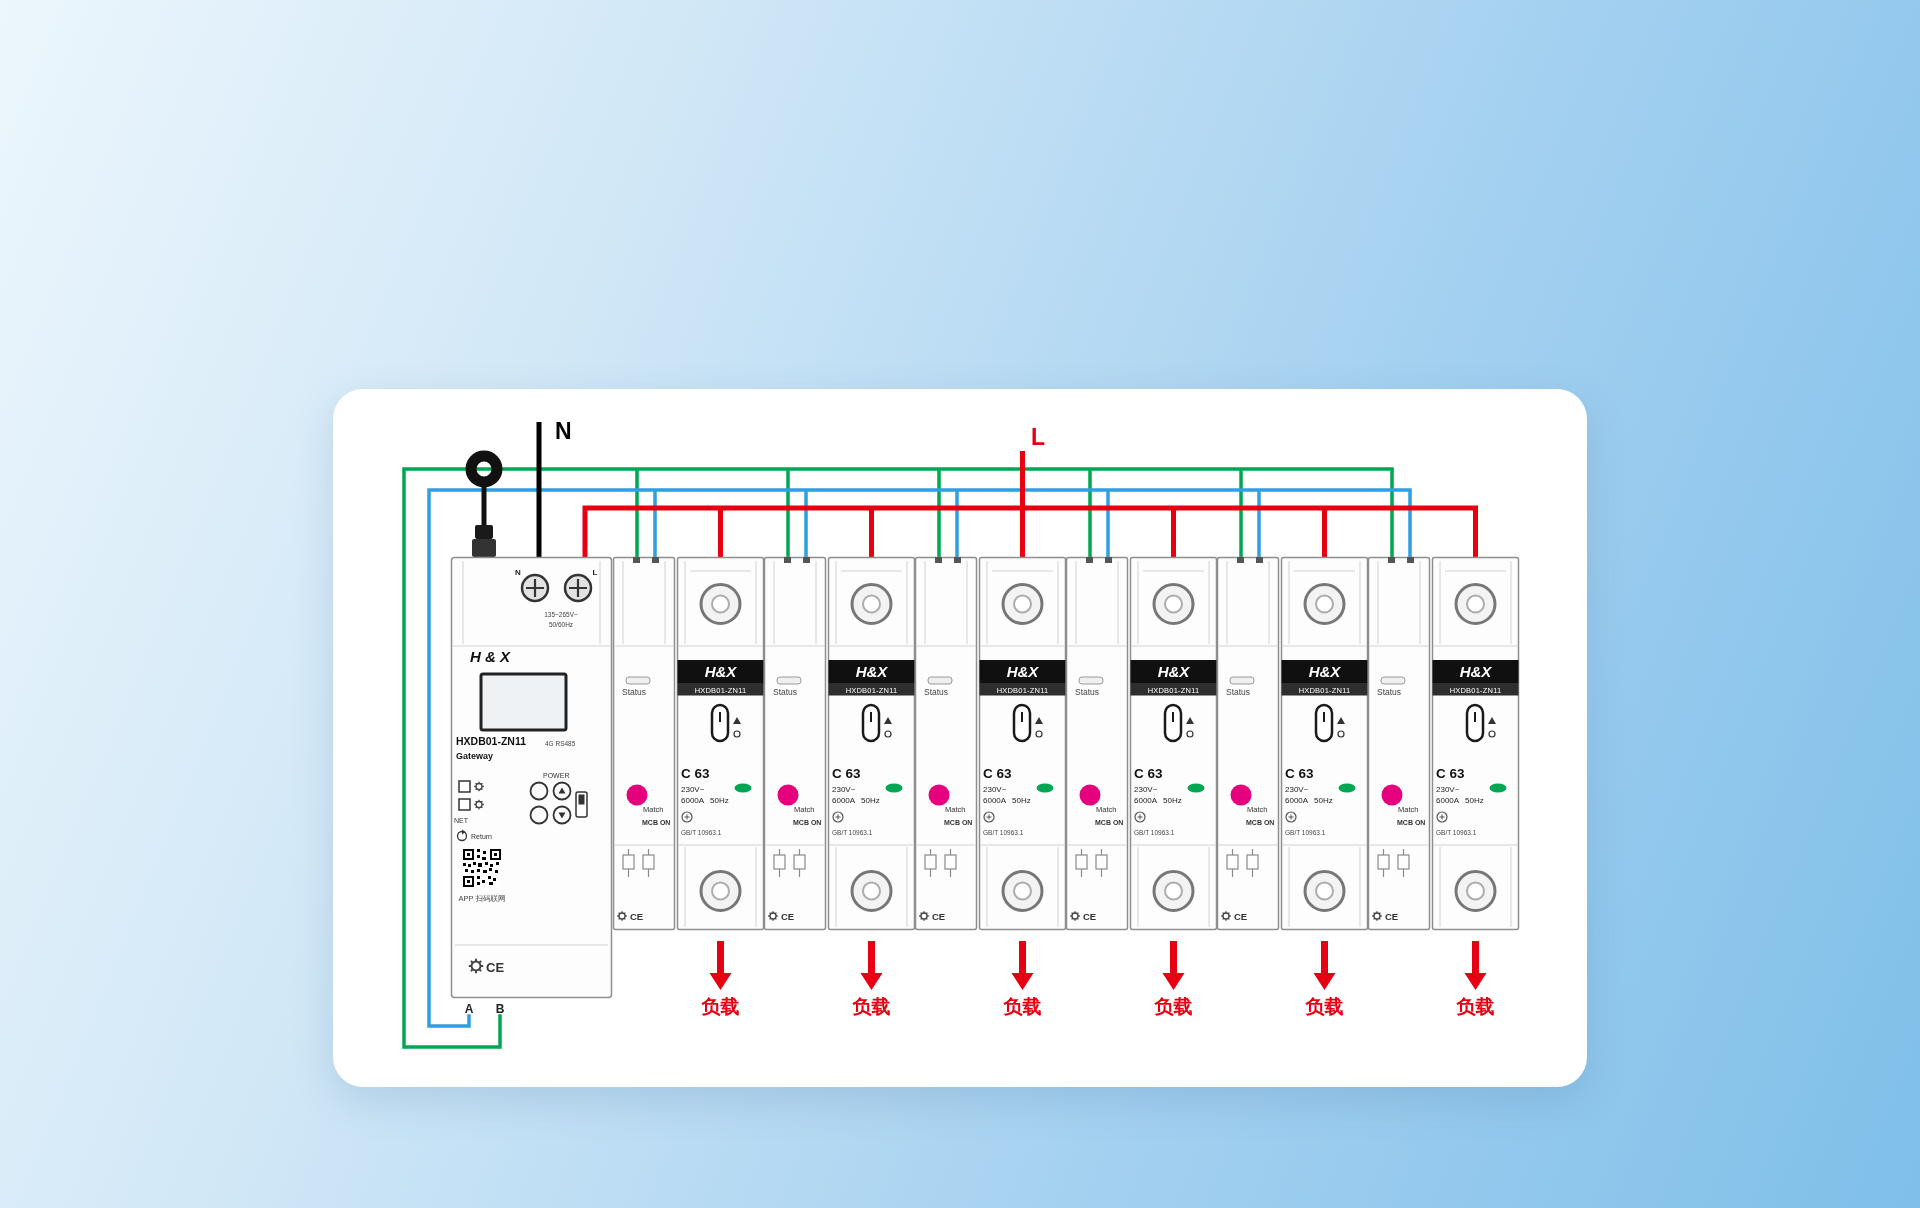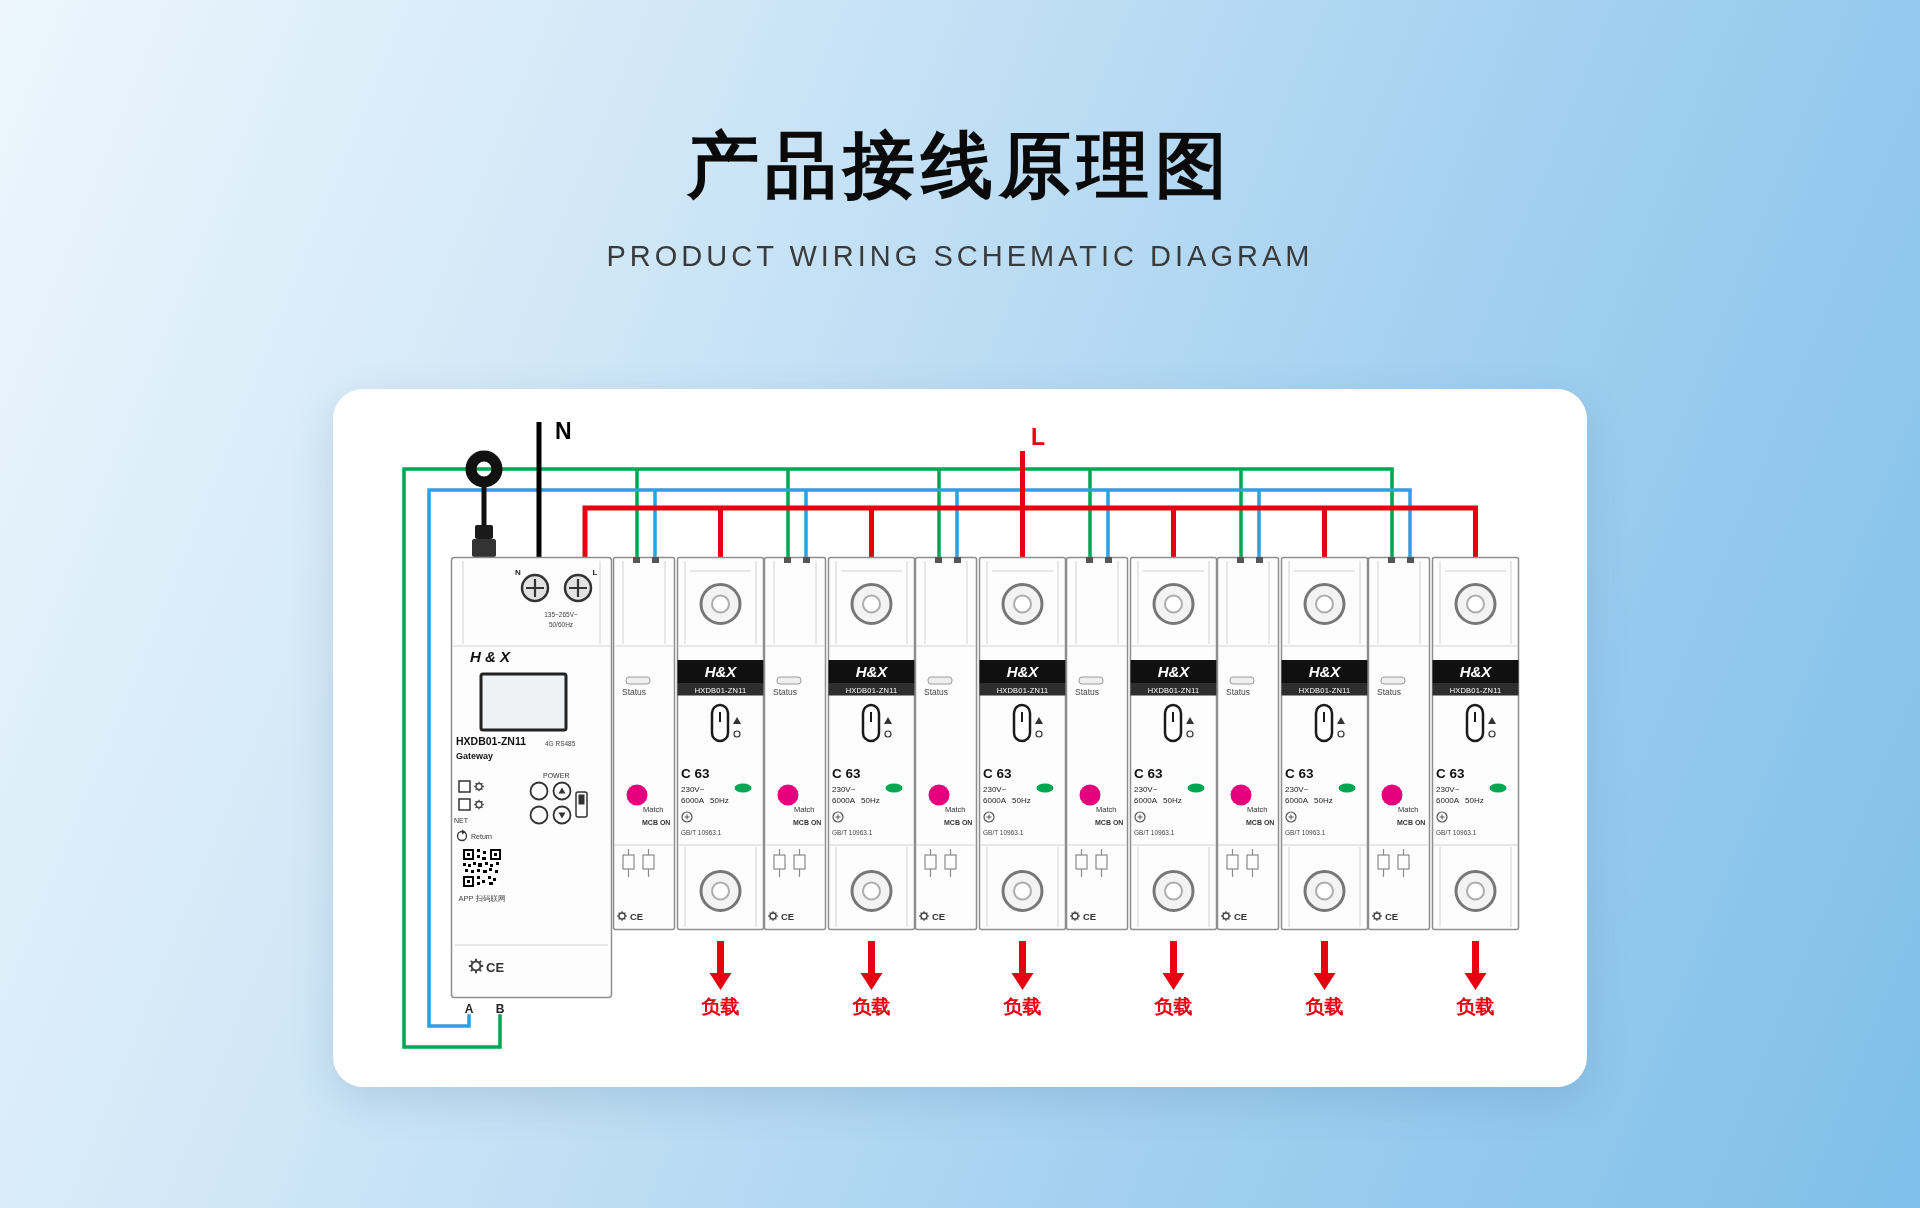--- a/index.html
+++ b/index.html
@@ -37,24 +37,20 @@
   .t-gwrate{font-size:6.5px;fill:#444;text-anchor:middle;}
   .t-gwce{font-size:13px;font-weight:bold;fill:#333;}
   .t-app{font-size:7.5px;fill:#444;text-anchor:middle;}
   .t-ctl{font-size:7px;fill:#333;}
 </style>
 </head>
 <body>
 
 <div class="stage">
 
-  <div class="header">
-    <h1 class="title">产品接线原理图</h1>
-    <div class="subtitle">PRODUCT WIRING SCHEMATIC DIAGRAM</div>
-  </div>
 
   <div class="card">
     <svg width="1254" height="698" viewBox="0 0 1254 698">
 
       <defs>
         <g id="gear-geom">
           <circle r="3" fill="none" stroke="#444" stroke-width="1.3"></circle>
           <path d="M0,-4.8 V-2.8 M0,4.8 V2.8 M-4.8,0 H-2.8 M4.8,0 H2.8 M-3.4,-3.4 L-2,-2 M3.4,3.4 L2,2 M-3.4,3.4 L-2,2 M3.4,-3.4 L2,-2" stroke="#444" stroke-width="1.3"></path>
         </g>
 

